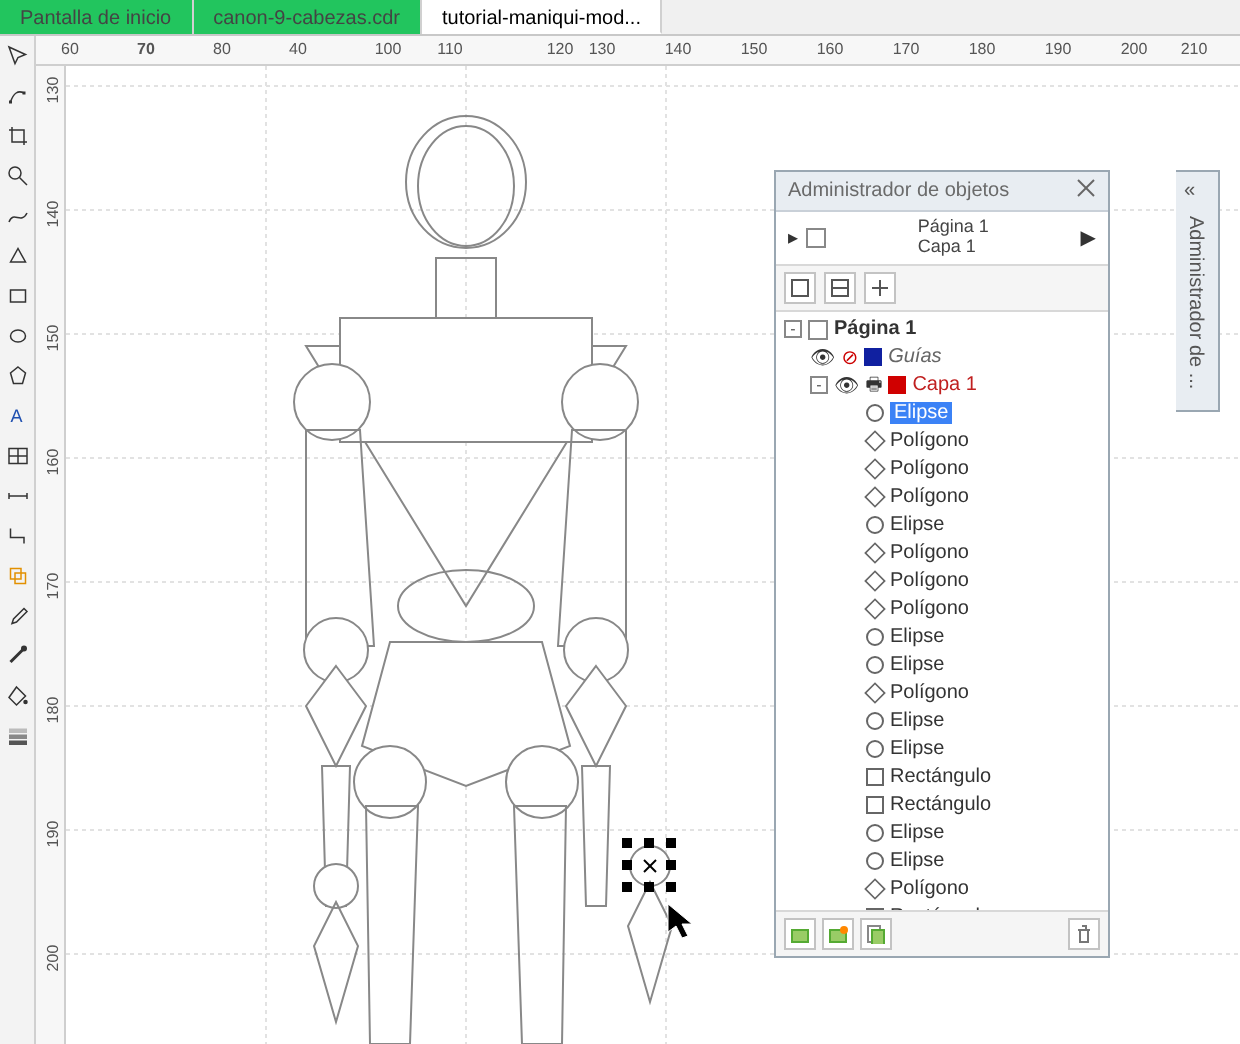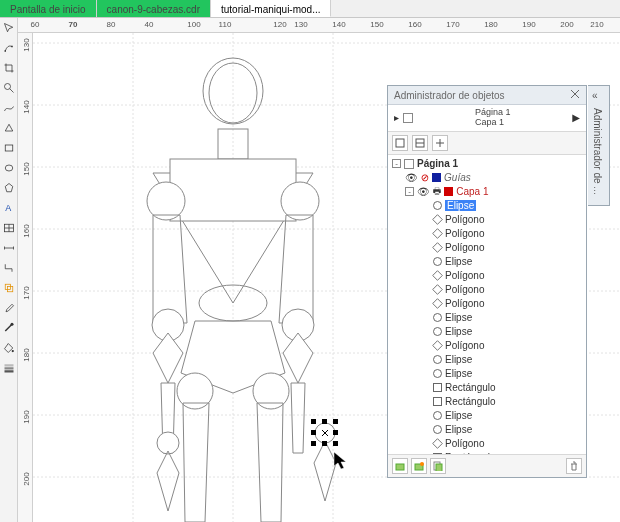--- a/index.html
+++ b/index.html
@@ -25,21 +25,21 @@
   
   .canvas-wrap { position: absolute; top: 33px; left: 33px; right: 0; bottom: 0; background: #fff; overflow: hidden; }
   .grid line { stroke: #e2e2e2; stroke-dasharray: 2 2; }
   .fig { stroke: #888; fill: none; stroke-width: 1; }
   .fig-fill { fill: #fff; }
   
   .sel rect { fill: #000; }
   .sel .x { stroke: #000; stroke-width: 1; }
 
   
-  .panel { position: absolute; top: 85px; left: 387px; width: 200px; background: #f5f5f5; border: 1px solid #9aa7b2; font-size: 10px; }
+  .panel { position: absolute; top: 85px; left: 387px; width: 168px; background: #f5f5f5; border: 1px solid #9aa7b2; font-size: 10px; }
   .panel-title { background: #e8edf2; color: #6a6a6a; padding: 3px 6px; font-size: 10px; display: flex; justify-content: space-between; align-items: center; border-bottom: 1px solid #c9d0d8; }
   .panel-sub { padding: 3px 6px; background: #fff; border-bottom: 1px solid #d8d8d8; display: flex; justify-content: space-between; align-items: center; }
   .panel-sub .sub-right { font-size: 9px; color: #444; line-height: 1.1; text-align: left; }
   .panel-sub .arrow { font-size: 10px; }
   .iconrow { display: flex; gap: 4px; padding: 3px 4px; background: #f5f5f5; border-bottom: 1px solid #d8d8d8; }
   .iconrow .ib { width: 16px; height: 16px; background: #fff; border: 1px solid #c3c3c3; display:flex;align-items:center;justify-content:center; }
   .tree { background: #fff; max-height: 300px; overflow-y: auto; overflow-x: hidden; border-bottom: 1px solid #d8d8d8; padding: 2px 0; }
   .tree-row { display: flex; align-items: center; height: 14px; padding: 0 4px; gap: 3px; white-space: nowrap; }
   .tree-row .indent1 { width: 10px; }
   .tree-row .indent3 { width: 38px; }

